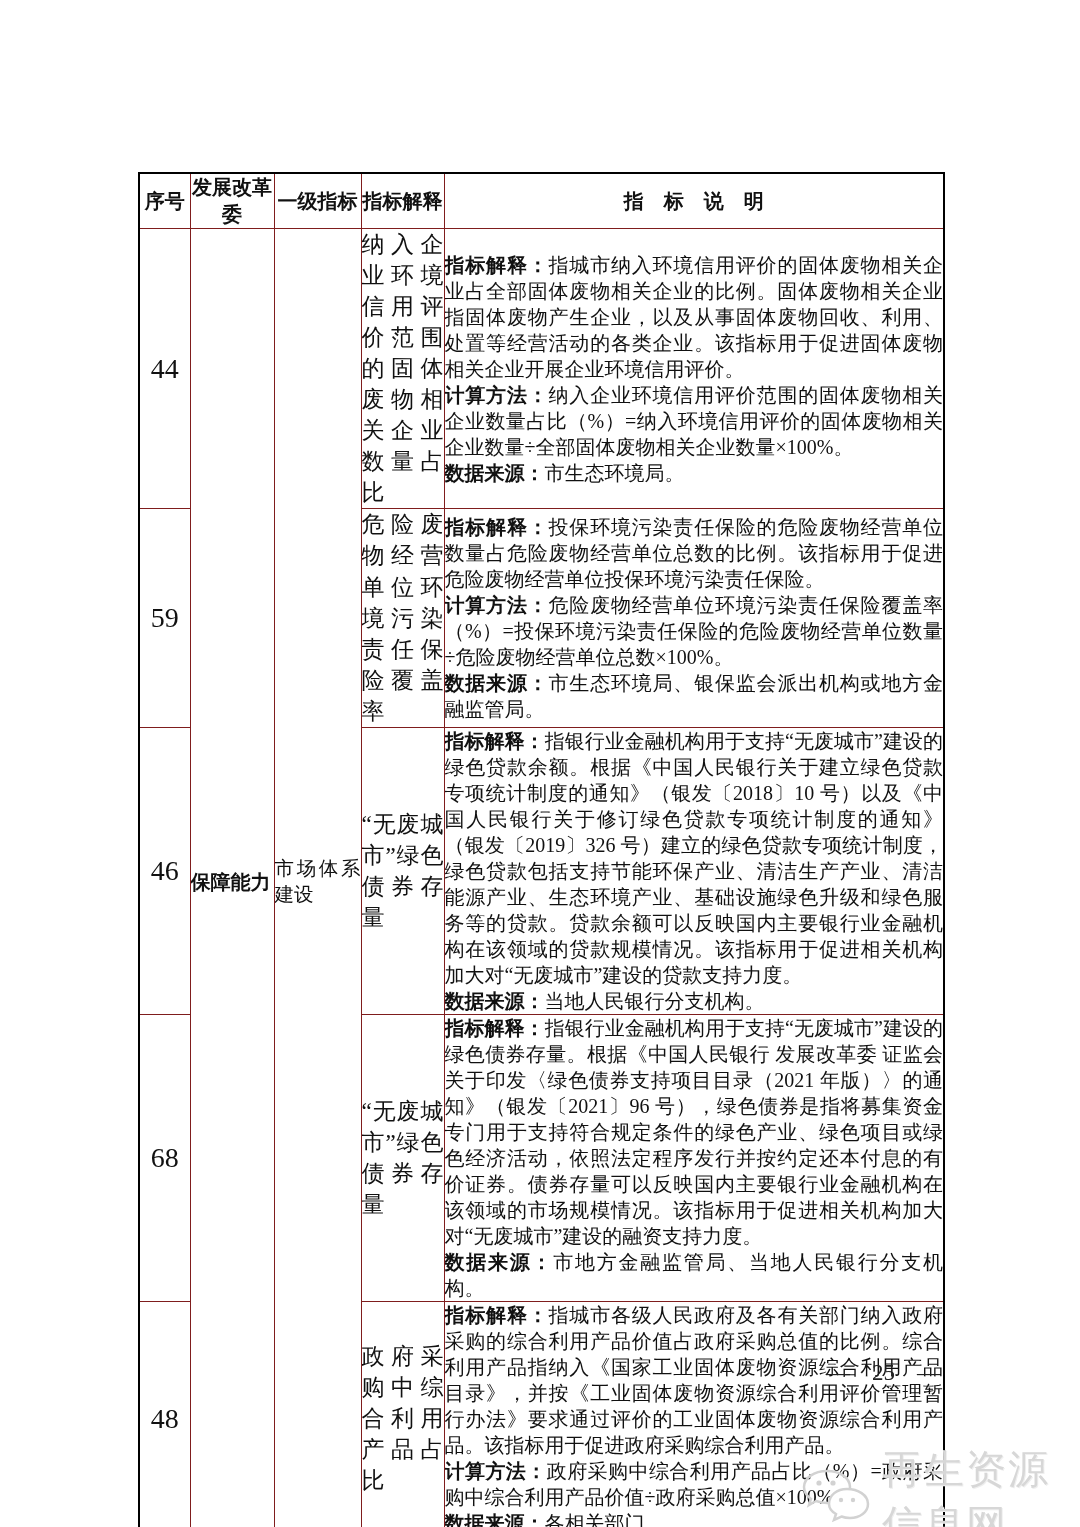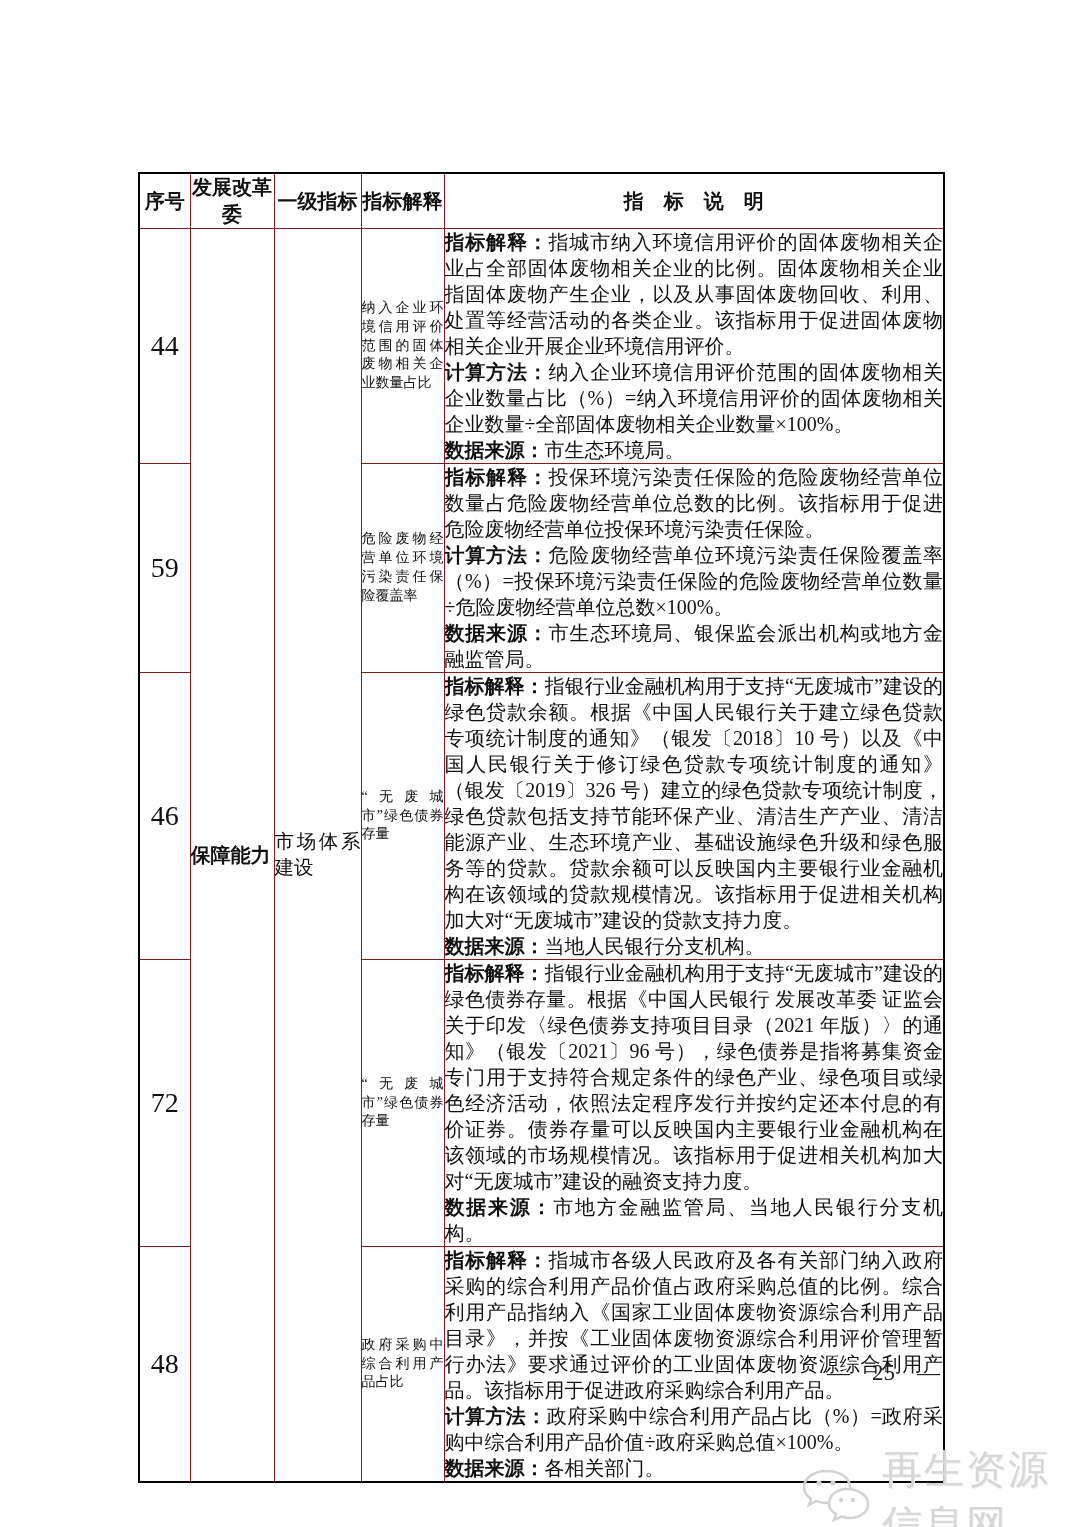--- a/index.html
+++ b/index.html
@@ -43,21 +43,21 @@
     padding:0 3px;
     text-align:justify;
   }
   td.l2{
     font-size:19.5px;
     padding:0 4px;
     text-align:justify;
     line-height:1.35;
   }
   td.l3{
-    font-size:14px;
+    font-size:23px;
     padding:2px 3px;
     text-align:justify;
     line-height:1.35;
   }
   td.desc{
     font-size:20px;
     padding:2px 7px 2px 7px;
     vertical-align:middle;
     line-height:1.3;
   }
@@ -137,21 +137,21 @@
     <tr>
       <td class="no">46</td>
       <td class="l3">“无废城市”绿色债券存量</td>
       <td class="desc" style="height:248px">
         <p><b>指标解释：</b><span>指银行业金融机构用于支持“无废城市”建设的绿色贷款余额。根据《中国人民银行关于建立绿色贷款专项统计制度的通知》（银发〔2018〕10 号）以及《中国人民银行关于修订绿色贷款专项统计制度的通知》（银发〔2019〕326 号）建立的绿色贷款专项统计制度，绿色贷款包括支持节能环保产业、清洁生产产业、清洁能源产业、生态环境产业、基础设施绿色升级和绿色服务等的贷款。贷款余额可以反映国内主要银行业金融机构在该领域的贷款规模情况。该指标用于促进相关机构加大对“无废城市”建设的贷款支持力度。</span></p>
         <p><b>数据来源：</b><span>当地人民银行分支机构。</span></p>
       </td>
     </tr>
 
     <tr>
-      <td class="no">72</td>
+      <td class="no">68</td>
       <td class="l3">“无废城市”绿色债券存量</td>
       <td class="desc" style="height:223px">
         <p><b>指标解释：</b><span>指银行业金融机构用于支持“无废城市”建设的绿色债券存量。根据《中国人民银行 发展改革委 证监会关于印发〈绿色债券支持项目目录（2021 年版）〉的通知》（银发〔2021〕96 号），绿色债券是指将募集资金专门用于支持符合规定条件的绿色产业、绿色项目或绿色经济活动，依照法定程序发行并按约定还本付息的有价证券。债券存量可以反映国内主要银行业金融机构在该领域的市场规模情况。该指标用于促进相关机构加大对“无废城市”建设的融资支持力度。</span></p>
         <p><b>数据来源：</b><span>市地方金融监管局、当地人民银行分支机构。</span></p>
       </td>
     </tr>
 
     <tr>
       <td class="no">48</td>
       <td class="l3">政府采购中综合利用产品占比</td>

